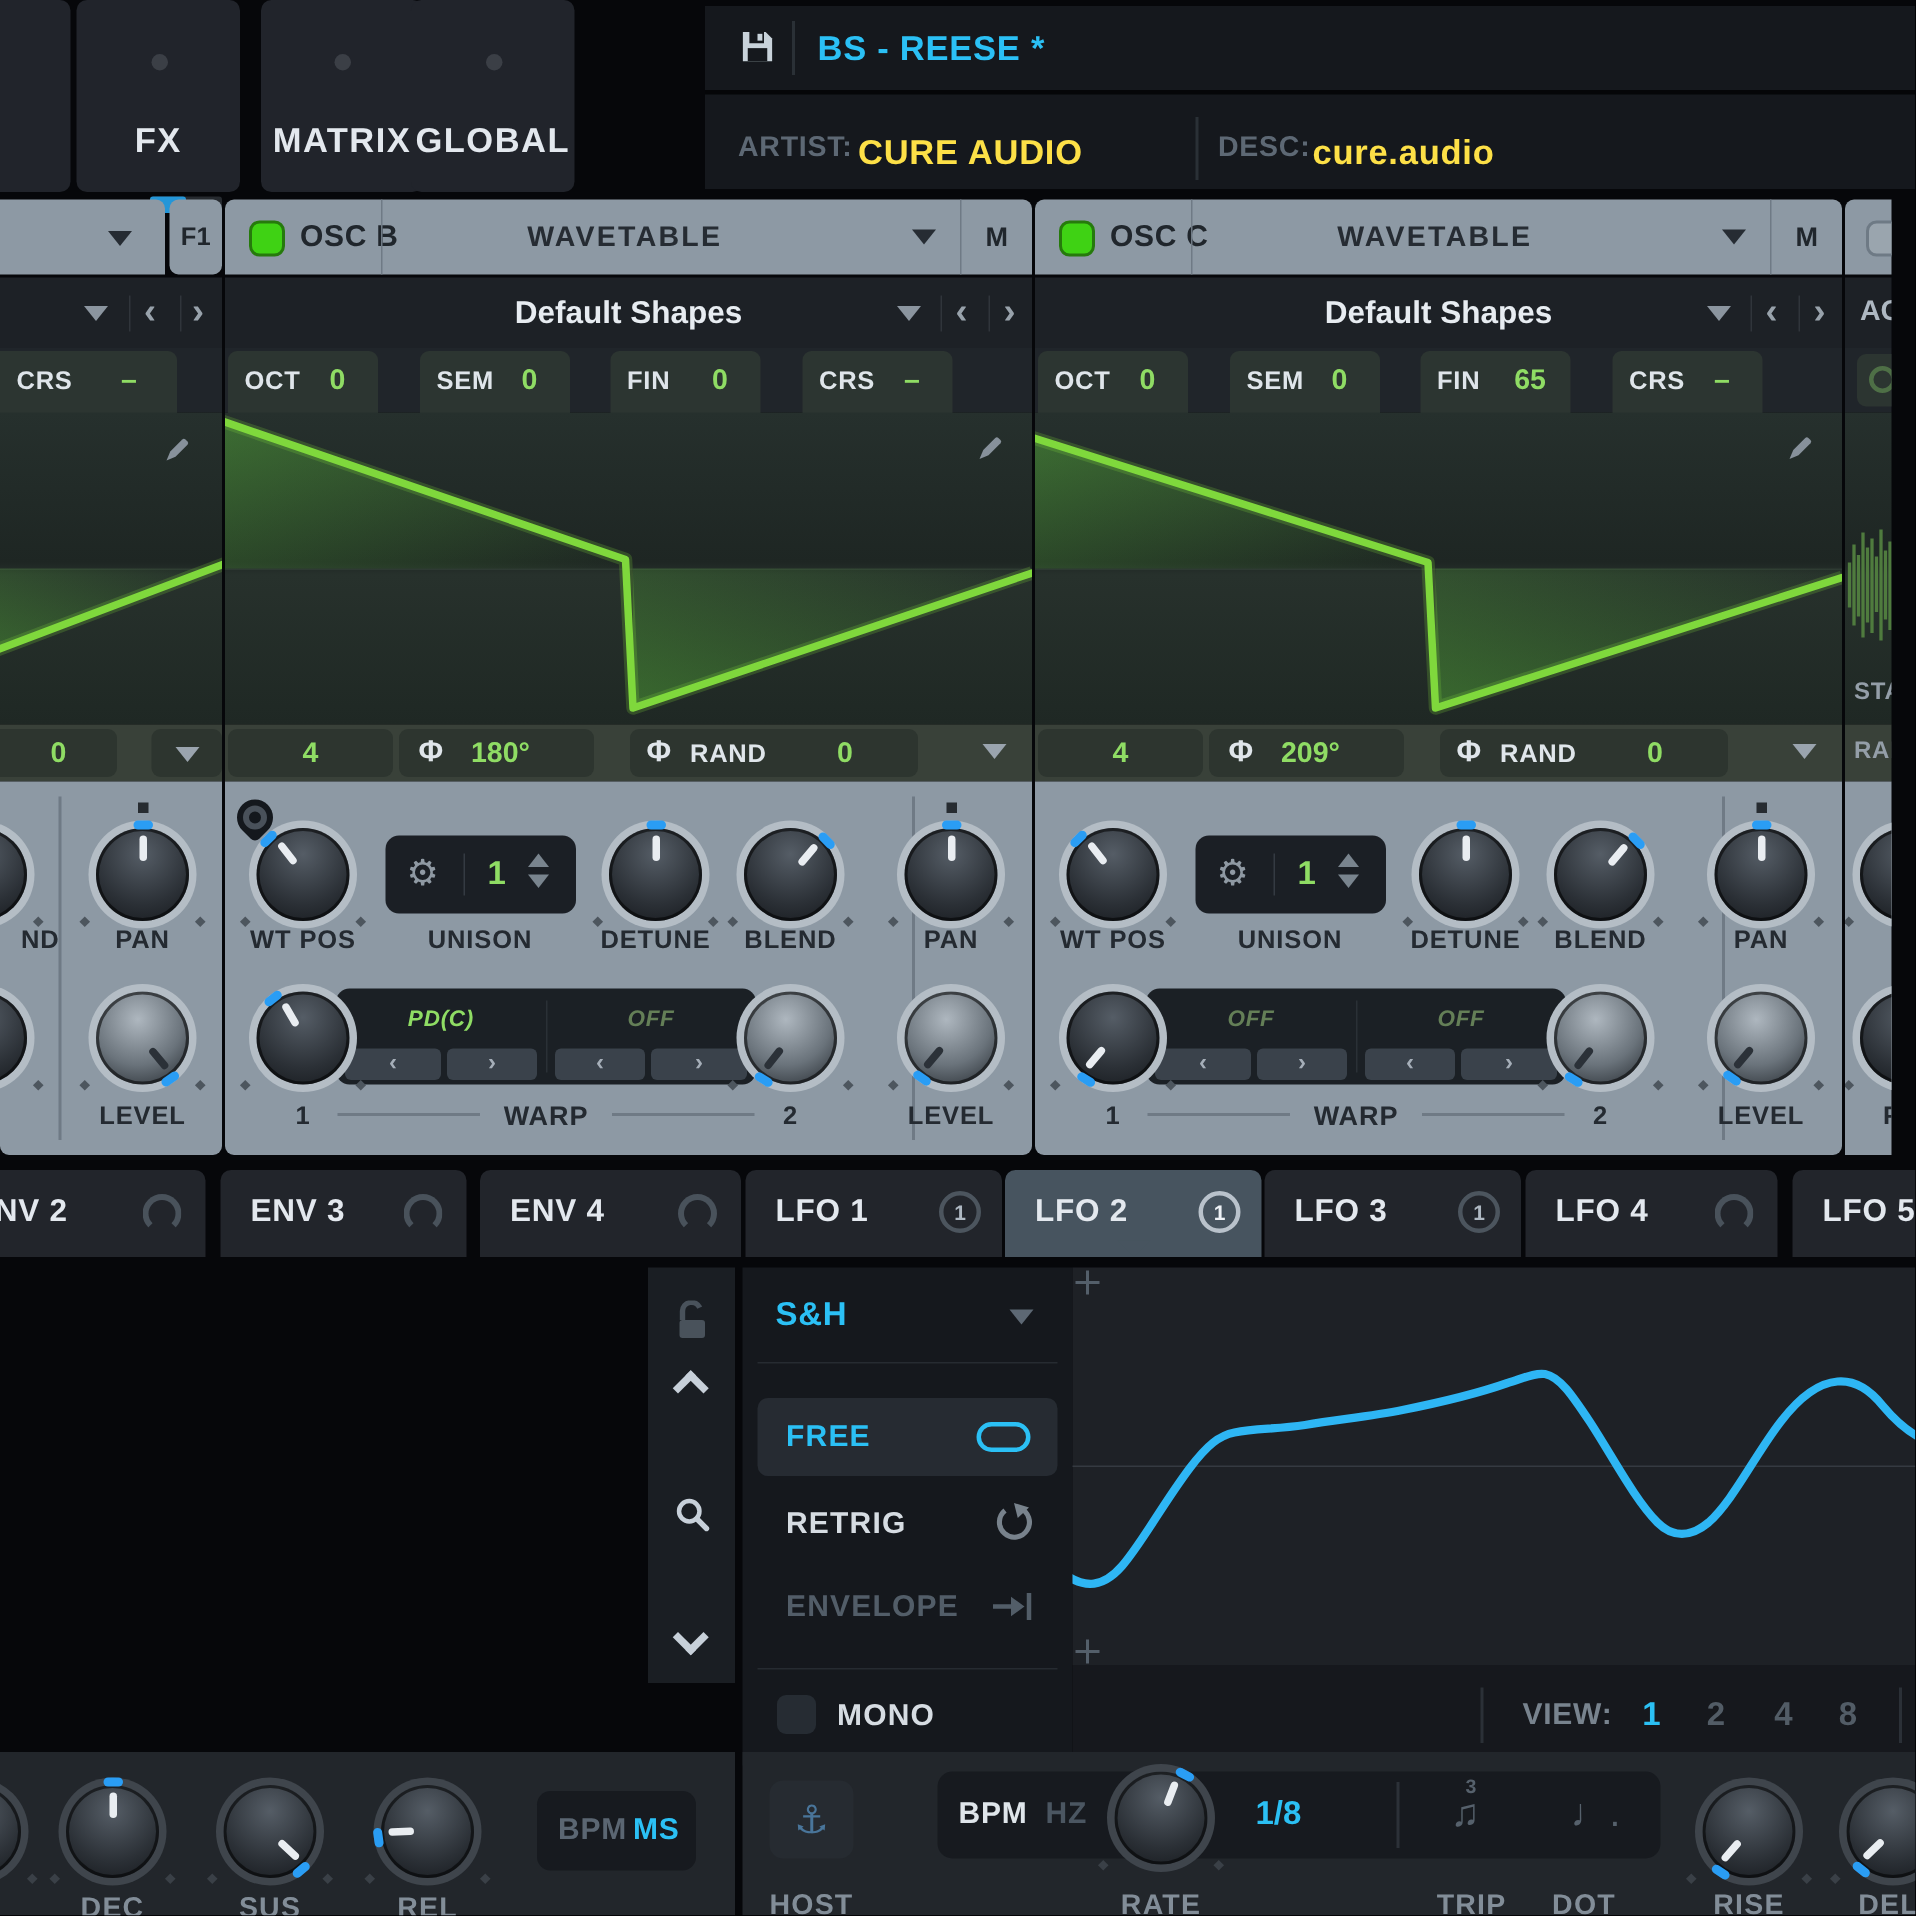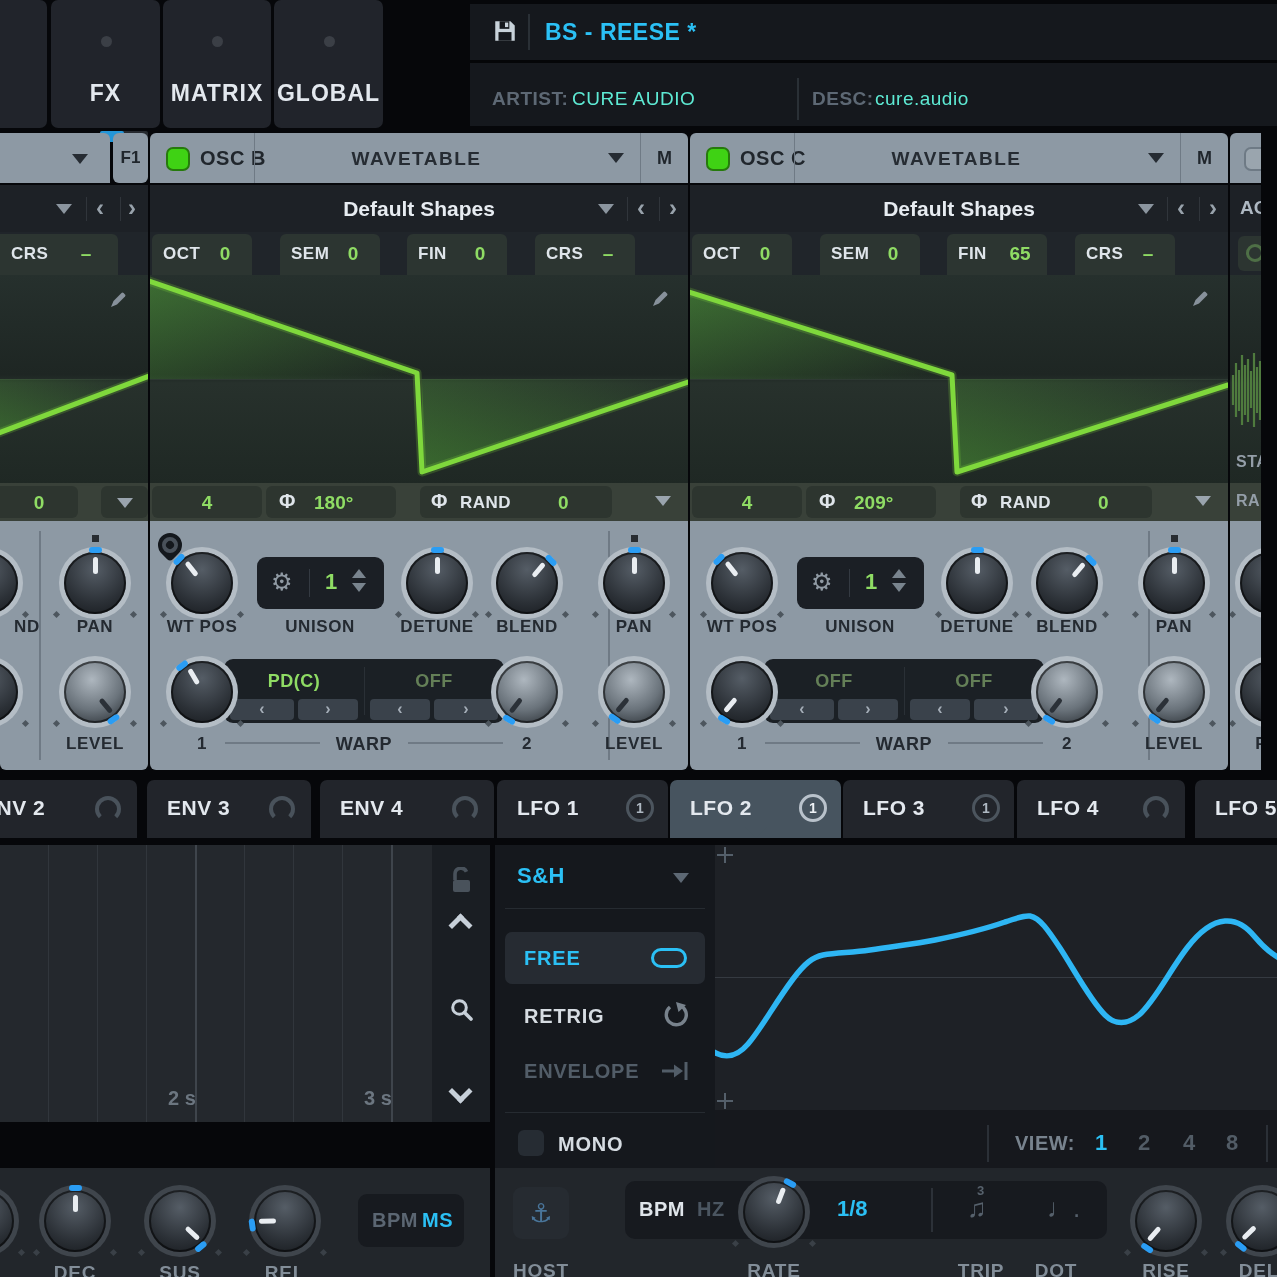--- a/index.html
+++ b/index.html
@@ -10,21 +10,21 @@
 
   
   .top-tab{position:absolute;top:0;height:128px;background:#21242b;border-radius:7px;}
   .top-tab .dot{position:absolute;left:50%;top:36px;width:11px;height:11px;margin-left:-5px;border-radius:50%;background:#3b3f46;}
   .top-tab .tlbl{position:absolute;left:0;right:0;top:80px;text-align:center;font-weight:700;font-size:23px;color:#e3e8ee;letter-spacing:1px;}
   .preset{position:absolute;left:470px;top:4px;width:807px;height:122px;background:#15181d;}
   .preset .r1{position:absolute;left:0;top:0;right:0;height:56px;border-bottom:3px solid #050608;}
   .pname{position:absolute;left:75px;top:15px;font-weight:700;font-size:23px;color:#2bc0f5;letter-spacing:.5px;}
   .pdiv{position:absolute;width:2px;background:#2a3036;}
   .meta-l{font-weight:700;font-size:19px;color:#5d6874;letter-spacing:.5px;position:absolute;}
-  .meta-v{font-weight:400;font-size:19px;color:#5eead4;letter-spacing:.5px;position:absolute;}
+  .meta-v{font-weight:700;font-size:23px;color:#fde047;letter-spacing:.5px;position:absolute;}
 
   
   .osc{position:absolute;top:130px;width:538px;height:640px;}
   .osc-head{position:absolute;left:0;top:3px;width:538px;height:50px;background:#8d99a4;border-radius:6px 6px 0 0;}
   .led{position:absolute;width:20px;height:20px;border-radius:7px;background:#3fd214;border:2px solid #267a0c;}
   .led.off{background:#9aa5ae;border-color:#6e7a85;}
   .oscname{position:absolute;left:50px;top:14px;font-weight:700;font-size:20px;color:#20262c;letter-spacing:.5px;}
   .hdiv{position:absolute;top:0;bottom:0;width:1px;background:#6f7a85;}
   .modelbl{position:absolute;left:105px;right:110px;top:15px;text-align:center;font-weight:700;font-size:19px;color:#262c33;letter-spacing:1.5px;}
   .mutebtn{position:absolute;right:0px;top:0;width:47px;height:50px;text-align:center;line-height:50px;font-weight:700;font-size:18px;color:#20262c;}
@@ -64,21 +64,21 @@
   .knob:before{left:-10px;} .knob:after{right:-10px;}
   .knob.dk:before,.knob.dk:after{background:#3a4047;}
   .topmark{position:absolute;width:7px;height:7px;background:#272c31;}
   .unibox{position:absolute;background:#1b1f25;border-radius:9px;}
   .gear{position:absolute;font-size:24px;color:#8f99a3;}
   .univ{position:absolute;font-weight:700;font-size:22px;color:#8fdc64;}
   .spin{position:absolute;}
   .spin .up{width:0;height:0;border-left:7px solid transparent;border-right:7px solid transparent;border-bottom:9px solid #79848e;margin-bottom:5px;}
   .spin .dn{width:0;height:0;border-left:7px solid transparent;border-right:7px solid transparent;border-top:9px solid #79848e;}
   .warpbox{position:absolute;background:#1b2025;border-radius:9px;}
-  .wv{position:absolute;top:12px;font-weight:700;font-size:18px;letter-spacing:.5px;transform:translateX(-50%);}
+  .wv{position:absolute;top:12px;font-weight:700;font-size:15px;letter-spacing:.5px;transform:translateX(-50%);font-style:italic;}
   .wv-on{color:#8fdc64;} .wv-off{color:#647f57;}
   .wbtn{position:absolute;top:40px;height:21px;background:#3a424b;border-radius:4px;text-align:center;line-height:19px;font-weight:700;font-size:16px;color:#a5aeb8;}
   .modtag{position:absolute;width:24px;height:24px;background:#14181d;border-radius:50% 50% 4px 50%;transform:rotate(45deg);}
   .modtag i{position:absolute;inset:4px;border:4px solid #49515a;border-radius:50%;}
 
   
   .btab{position:absolute;top:780px;height:58px;background:#22252b;border-radius:7px 7px 0 0;}
   .btab .blbl{position:absolute;left:20px;top:16px;font-weight:700;font-size:21px;color:#e3e8ee;letter-spacing:.5px;}
   .btab.sel{background:#47545f;}
   .btab.sel:after{content:"";position:absolute;left:50%;bottom:-11px;margin-left:-11px;border:11px solid transparent;border-top-color:#47545f;}
@@ -126,21 +126,21 @@
 <div id="root">
 
   <div class="top-tab" style="left:-62px;width:109px">
 
     <i class="tlbl">X</i>
   </div>
   <div class="top-tab" style="left:51px;width:109px">
     <i class="dot"></i>
     <i class="tlbl">FX</i>
   </div>
-  <div class="top-tab" style="left:163px;width:108px">
+  <div class="top-tab" style="left:174px;width:108px">
     <i class="dot"></i>
     <i class="tlbl">MATRIX</i>
   </div>
   <div class="top-tab" style="left:274px;width:109px">
     <i class="dot"></i>
     <i class="tlbl">GLOBAL</i>
   </div>
 
   <div class="preset">
     <div class="r1">
@@ -704,26 +704,20 @@
       <i class="badge">1</i>
   </div>
   <div class="btab" style="left:1017px;width:168px">
     <span class="blbl">LFO 4</span>
       <i class="arcicon"></i>
   </div>
   <div class="btab" style="left:1195px;width:110px">
     <span class="blbl">LFO 5</span>
   </div>
 
-  <div class="envdisp">
-    <i class="gmajor" style="left:195px"></i>
-    <i class="gmajor" style="left:391px"></i>
-    <span class="glabel" style="left:182px;top:242px">2 s</span>
-    <span class="glabel" style="left:378px;top:242px">3 s</span>
-  </div>
   <div class="envtools">
     <span class="abs" style="left:18px;top:22px">
       <svg width="23" height="27" viewBox="0 0 23 27">
           <path d="M5 13V7a6 6 0 0 1 11.5-2.2" fill="none" stroke="#49525b" stroke-width="3.6"></path>
           <rect x="3" y="13" width="17" height="12" rx="2" fill="#49525b"></rect>
         </svg>
     </span>
     <i class="cup" style="top:72px;margin-left:-9px;transform:rotate(-135deg)"></i>
     <span class="abs" style="left:17px;top:152px">
       <svg width="25" height="25" viewBox="0 0 25 25">

